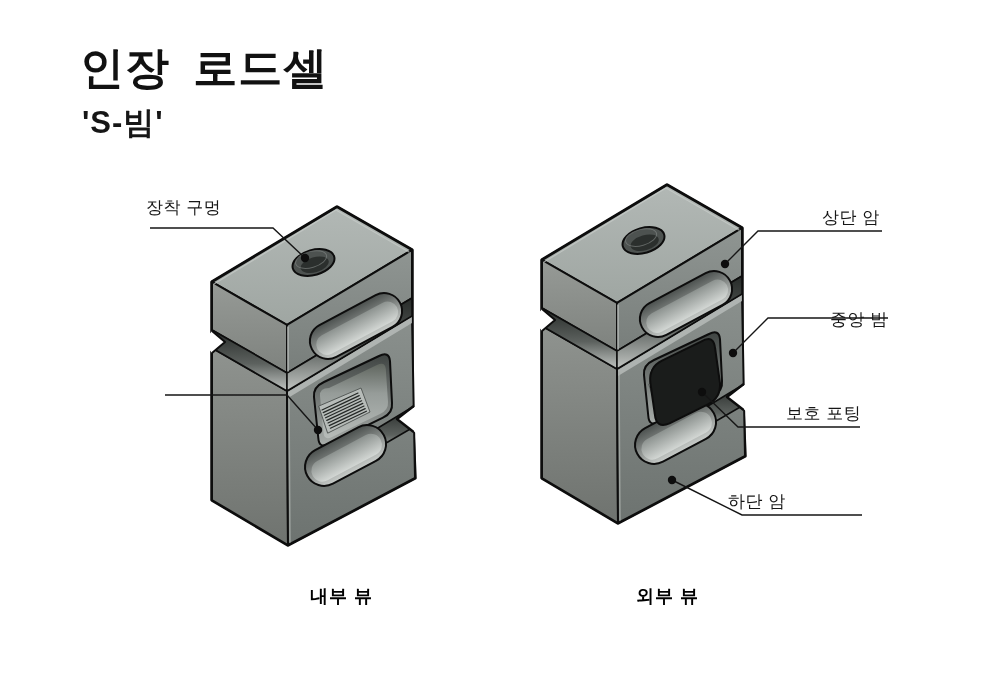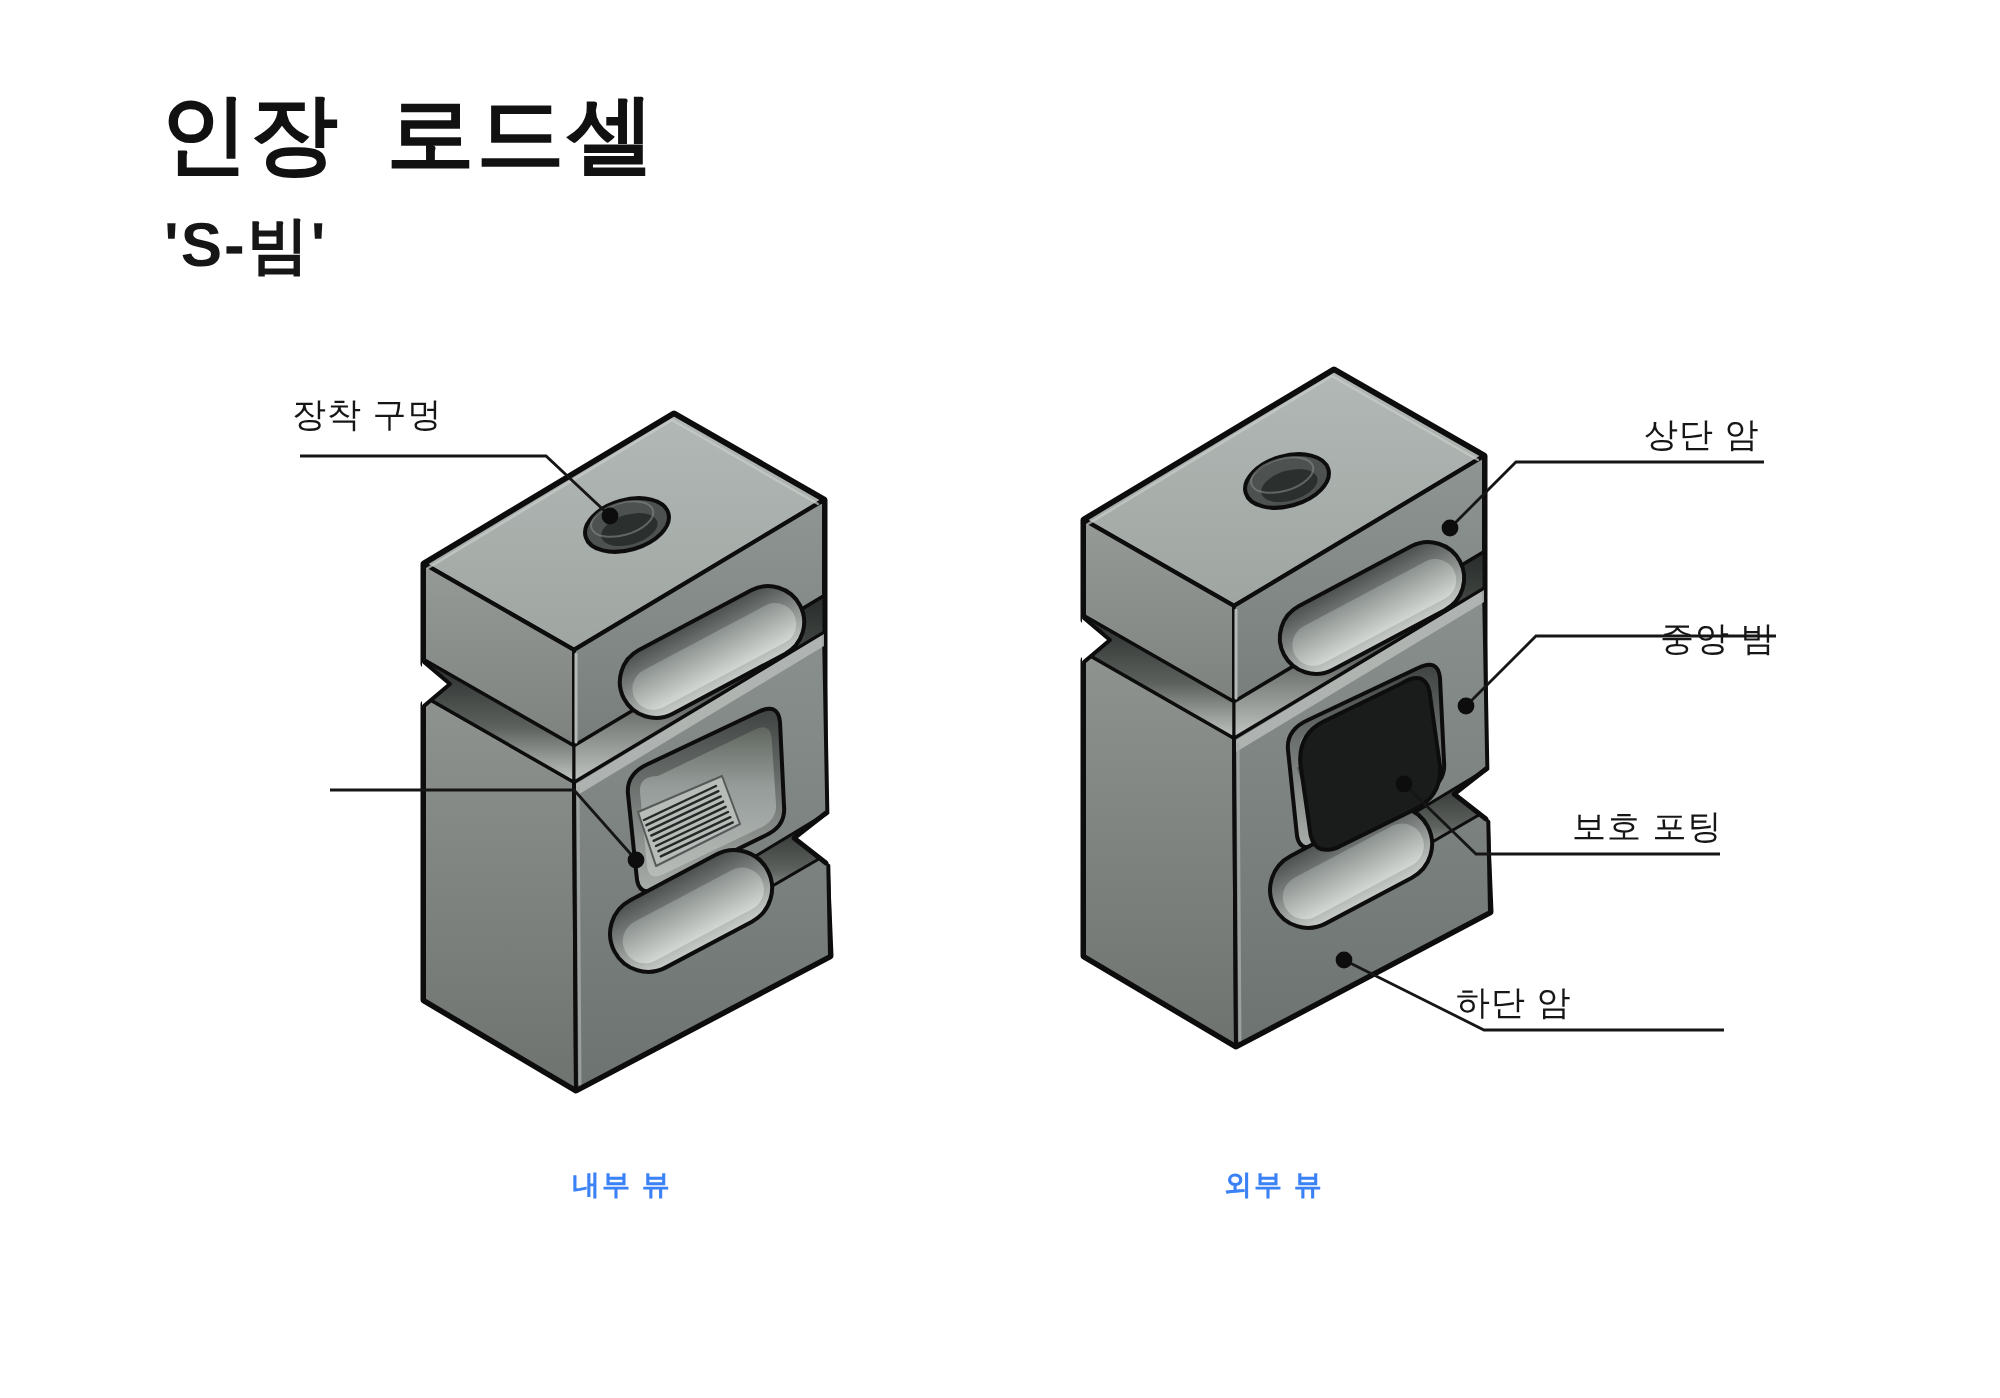--- a/index.html
+++ b/index.html
@@ -14,22 +14,22 @@
   }
   .page-subtitle{
     position:absolute;left:82px;top:102px;font-size:31px;font-weight:600;
     letter-spacing:1px;color:#161616;
   }
   .callout-label{
     position:absolute;font-size:17px;color:#161616;white-space:nowrap;
     letter-spacing:0.5px;
   }
   .view-caption{
-    position:absolute;font-size:14px;font-weight:700;color:#3b82f6;
-    white-space:nowrap;letter-spacing:1px;
+    position:absolute;font-size:18px;font-weight:700;color:#000000;
+    white-space:nowrap;letter-spacing:1px;margin-left:24px;
   }
   .lbl-mounting-hole{left:146px;top:196px;}
   .lbl-strain-gauge{left:78px;top:369px;}
   .lbl-upper-arm{left:822px;top:206px;}
   .lbl-center-beam{left:830px;top:308px;}
   .lbl-potting{left:786px;top:402px;}
   .lbl-lower-arm{left:728px;top:490px;}
   .cap-internal{left:286px;top:584px;}
   .cap-external{left:612px;top:584px;}
 </style>

